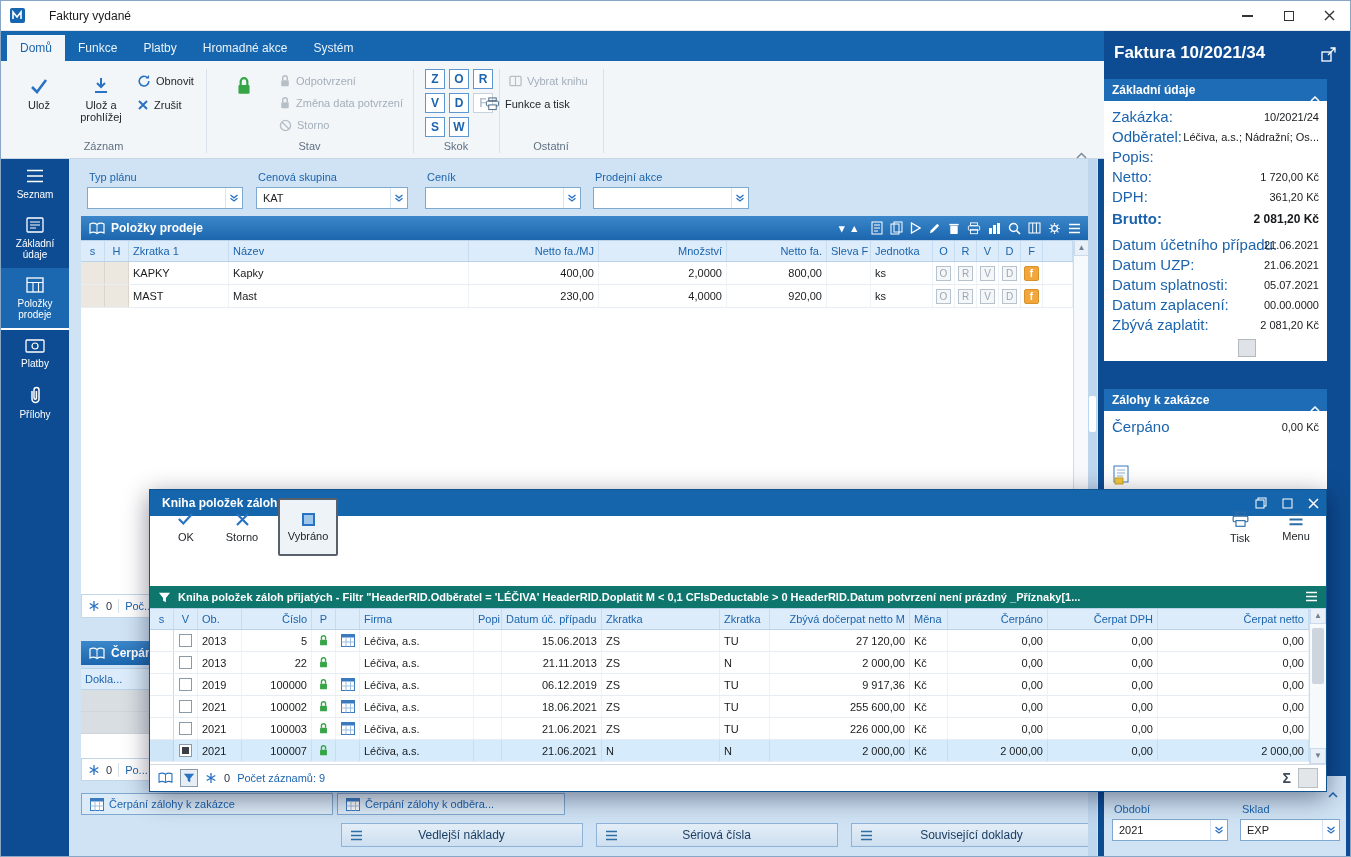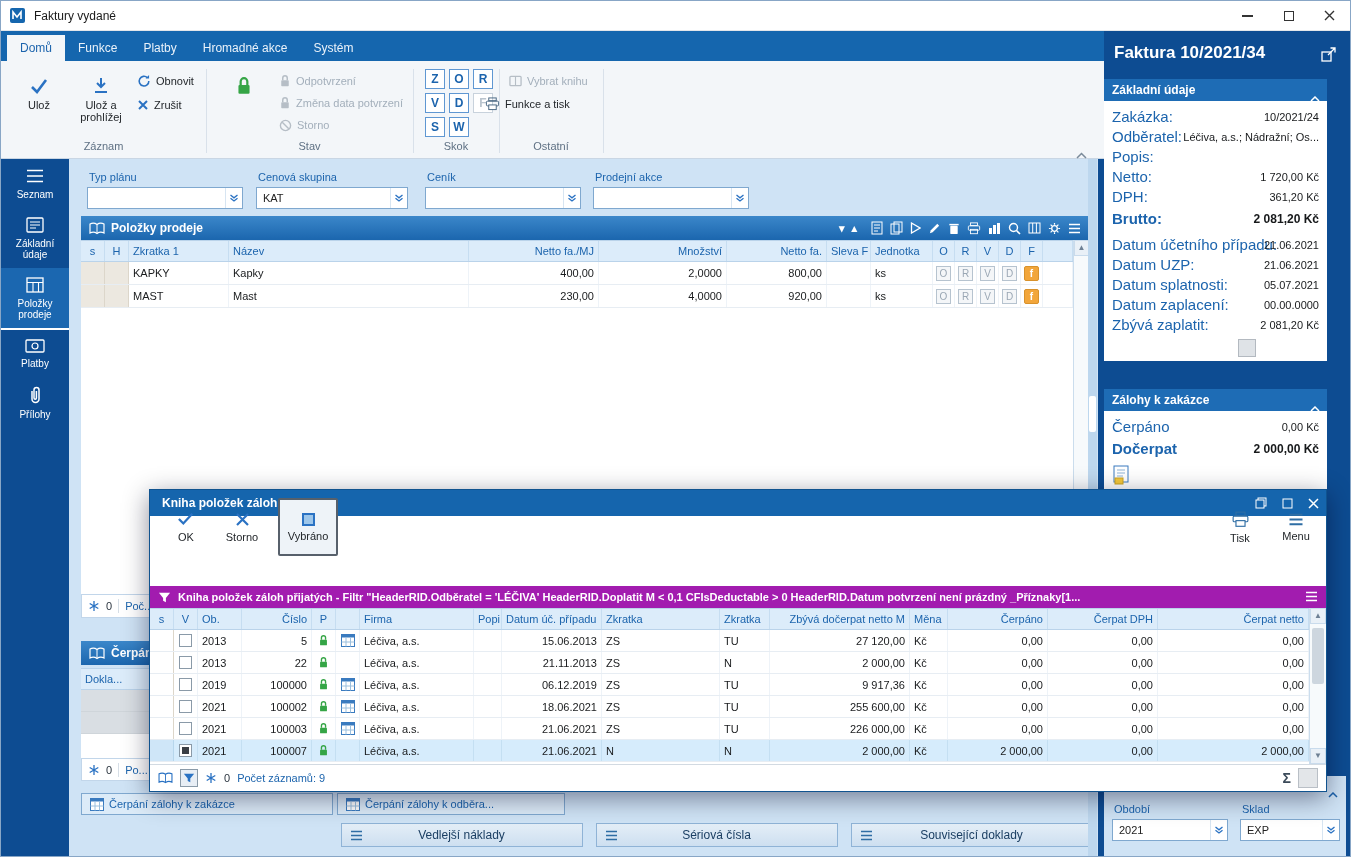--- a/index.html
+++ b/index.html
@@ -1,21 +1,21 @@
 <!DOCTYPE html>
 <html><head>
 <meta charset="utf-8">
 <style>
   *{box-sizing:border-box}
   body{margin:0;background:#5a6a7a;font-family:"Liberation Sans",sans-serif}
   #window{position:relative;width:1351px;height:857px;background:#0d4c92;overflow:hidden;border:1px solid #88a6c6}
 
   
   #titlebar{position:absolute;left:0;top:0;width:100%;height:30px;background:#fff;border-bottom:1px solid #e3e6ea;display:flex;align-items:center;padding-left:8px}
-  .title-text{font-size:12px;color:#1a1a1a;margin-left:8px}
+  .title-text{font-size:12px;color:#1a1a1a;margin-left:23px}
   .wbtn{position:absolute;top:0;width:38px;height:29px;display:flex;align-items:center;justify-content:center;cursor:pointer}
   .min-glyph{width:11px;height:2px;background:#333}
   .max-glyph{width:10px;height:10px;border:1px solid #333}
 
   
   #ribbon-tabs{position:absolute;left:0;top:30px;width:1103px;height:30px;background:#1566ae;display:flex;align-items:flex-end;padding-left:6px}
   .rtab{padding:0 13px;line-height:26px;height:26px;font-size:12px;color:#eaf2fa;cursor:pointer}
   .rtab.active{background:#f3f6f9;color:#1c64ad}
   #ribbon-body{position:absolute;left:0;top:60px;width:1103px;height:98px;background:#f3f6f9;border-bottom:1px solid #c9d6e4}
   .bigbtn{position:absolute;top:6px;width:60px;height:68px;display:flex;flex-direction:column;align-items:center;font-size:11px;color:#23272b;text-align:center;cursor:pointer}
@@ -72,21 +72,21 @@
   .flab{position:absolute;left:8px;font-size:15px;color:#1c64ad;line-height:20px;white-space:nowrap}
   .fval{position:absolute;left:64px;right:8px;font-size:11px;color:#17191b;line-height:20px;white-space:nowrap;overflow:hidden;text-align:right}
   .fval.b{font-weight:bold;font-size:12px}
 
   
   #modal{position:absolute;left:148px;top:488px;width:1178px;height:303px;background:#fff;border:1px solid #10538f;box-shadow:0 6px 24px rgba(0,0,30,.45);z-index:50}
   .m-titlebar{position:absolute;left:0;top:0;right:0;height:26px;background:#1565ad;color:#fff;display:flex;align-items:center;font-size:12px;font-weight:bold;padding-left:12px}
   .m-wbtn{width:26px;height:26px;display:flex;align-items:center;justify-content:center;cursor:pointer}
   .mtb{position:absolute;top:8px;width:56px;height:58px;display:flex;flex-direction:column;align-items:center;justify-content:center;font-size:11px;color:#23272b;cursor:pointer;gap:4px}
   .mtb.sel{border:2px solid #57606b;background:#eef3f8;border-radius:2px}
-  .m-filter{position:absolute;left:0;top:96px;right:0;height:22px;background:#a21caf;color:#fff;font-size:11px;display:flex;align-items:center;padding:0 8px;gap:7px;white-space:nowrap;overflow:hidden}
+  .m-filter{position:absolute;left:0;top:96px;right:0;height:22px;background:#0f766e;color:#fff;font-size:11px;display:flex;align-items:center;padding:0 8px;gap:7px;white-space:nowrap;overflow:hidden}
   .m-status{position:absolute;left:0;right:0;bottom:0;height:27px;background:#fff;border-top:1px solid #d2dae2;display:flex;align-items:center;padding:0 8px;gap:7px;font-size:11px;color:#2c3640}
   .mrow{position:absolute;left:0;right:17px;height:22px;display:flex;background:#fff;border-bottom:1px solid #e7edf3}
   .mrow.sel{background:#d6ecfc}
   .mrow.sel .td{border-right-color:#c4dff2}
   .mrow.sel .beige{background:#cfe6f8;border-right-color:#b7d6ec}
   .mrow .td{background:transparent}
   .cb{width:13px;height:13px;border:1px solid #8a9aa8;background:#fff;display:inline-block;position:relative;cursor:pointer}
   .cb.checked::after{content:"";position:absolute;left:2px;top:2px;right:2px;bottom:2px;background:#3a3f45}
   .fun-box{width:18px;height:18px;border:1px solid #8a9aa8;background:#e8eef5;display:flex;align-items:center;justify-content:center}
   .gray-sq{width:20px;height:20px;background:#e3e6e9;border:1px solid #b9bfc6}
@@ -599,24 +599,20 @@
     <div class="sec-hdr" style="top:358px">
       <span>Zálohy k zakázce</span>
       <span class="chev"><svg width="10" height="6">
             <path d="M1 5 L5 1 L9 5" stroke="#fff" stroke-width="1.5" fill="none"></path>
           </svg></span>
     </div>
     <div class="sec-body" style="top:380px;height:112px">
       <div class="frow" style="top:6px">
           <span class="flab">Čerpáno</span>
           <span class="fval">0,00 Kč</span>
-        </div>
-      <div class="frow" style="top:28px;height:22px">
-          <span class="flab" style="font-weight:bold">Dočerpat</span>
-          <span class="fval b">2 000,00 Kč</span>
         </div>
       <div style="position:absolute;left:8px;top:54px;cursor:pointer">
         <svg width="20" height="20" viewBox="0 0 20 20">
             <rect x="2" y="1" width="14" height="16" fill="#fff" stroke="#3a7bbf"></rect>
             <path d="M5 5h8M5 8h8M5 11h6" stroke="#8fb3d6"></path>
             <rect x="3" y="13" width="8" height="6" fill="#f5c83a" stroke="#caa322"></rect>
           </svg>
       </div>
     </div>
 

